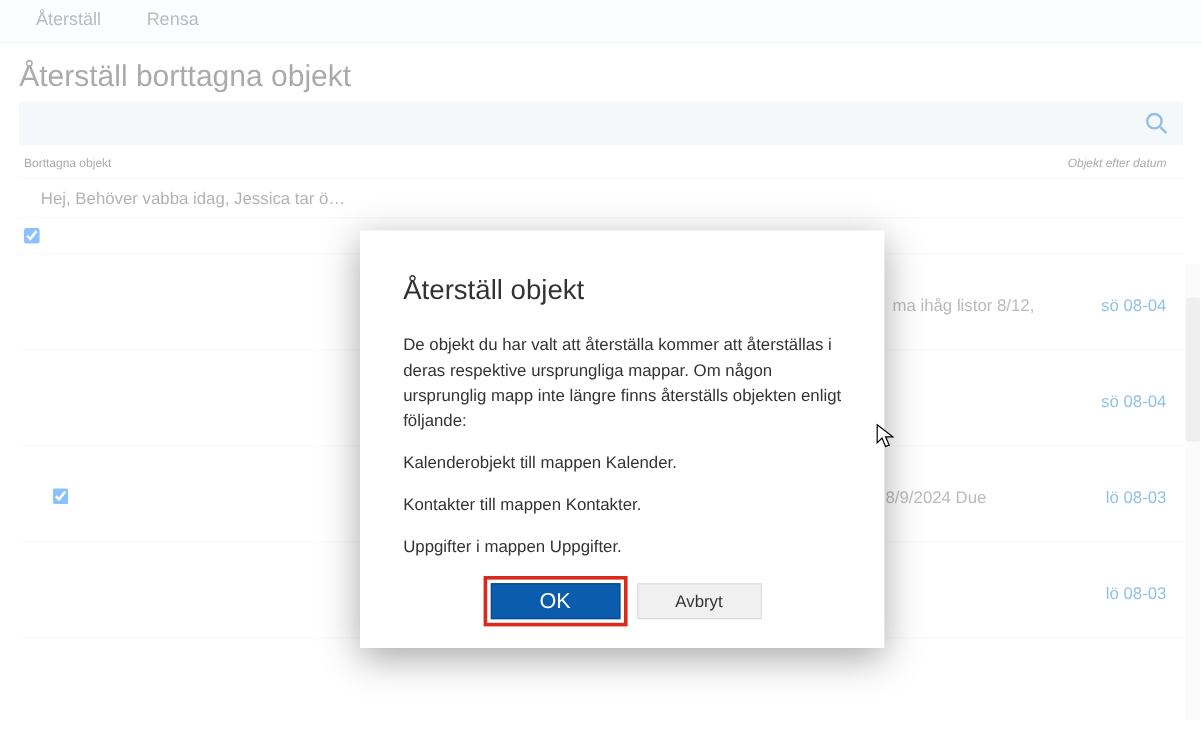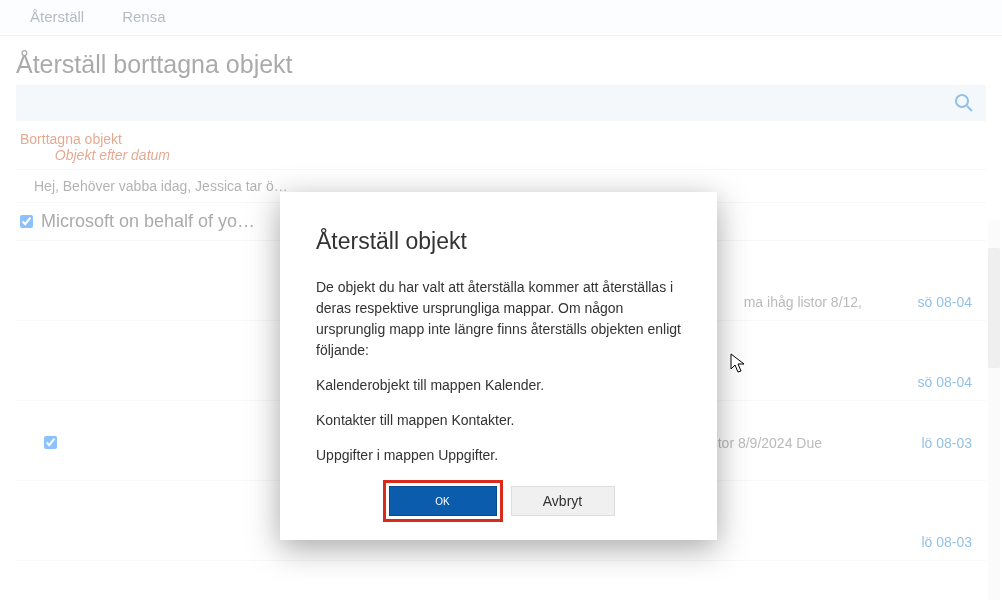--- a/index.html
+++ b/index.html
@@ -50,54 +50,53 @@
       height: 36px;
       display: flex;
       align-items: center;
       justify-content: flex-end;
       padding-right: 12px;
     }
     .search-icon svg { display: block; }
     .headers {
       display: flex;
       padding: 10px 4px 6px 4px;
-      font-size: 14px;
-      color: #c2410c;
+      font-size: 10px;
+      color: #404040;
       border-bottom: 1px solid #eee;
-      flex-direction: column;
     }
     .headers .col-left { flex: 1; }
     .headers .col-right { width: 160px; text-align: right; padding-right: 10px; font-style: italic; }
     .row-preview {
       padding: 8px 4px 8px 18px;
       font-size: 14px;
       color: #555;
       border-bottom: 1px solid #f0f0f0;
     }
     .row-group {
       display: flex;
       align-items: center;
       padding: 8px 4px;
       border-bottom: 1px solid #f0f0f0;
     }
     .row-group input[type=checkbox] { margin-right: 8px; }
     .row-group .group-label { font-size: 18px; color: #444; }
     .item-row {
       display: flex;
-      align-items: flex-end;
+      align-items: center;
       padding: 10px 4px 10px 28px;
       border-bottom: 1px solid #f2f2f2;
       min-height: 80px;
     }
     .item-row input[type=checkbox] { margin-right:10px; margin-top:4px;}
     .item-row .body { flex: 1; font-size:14px; color:#666; padding-top:4px; padding-right:20px; }
     .item-row .date { width: 100px; text-align:right; color:#0b73c7; font-size:14px; padding-right:10px; padding-top:4px;}
     .modal {
       position: absolute;
-      left: 280px;
+      left: 300px;
       top: 192px;
       width: 437px;
       background: #fff;
       box-shadow: 0 8px 30px rgba(0,0,0,0.35);
       z-index: 10;
       padding: 36px 36px 18px 36px;
     }
     .modal-title {
       font-size: 23px;
       font-weight: 400;
@@ -119,21 +118,21 @@
     .ok-wrapper {
       border: 3px solid #d92a1c;
       padding: 3px;
     }
     .btn-ok {
       background: #0b5cad;
       color: #fff;
       border: 1px solid #094a8c;
       width: 108px;
       height: 30px;
-      font-size: 10px;
+      font-size: 18px;
       cursor: pointer;
     }
     .btn-cancel {
       background: #f0f0f0;
       color: #333;
       border: 1px solid #ddd;
       width: 104px;
       height: 30px;
       font-size: 14px;
       cursor: pointer;
@@ -187,21 +186,20 @@
 
   <div class="headers">
     <div class="col-left">Borttagna objekt</div>
     <div class="col-right">Objekt efter datum</div>
   </div>
 
   <div class="row-preview">Hej, Behöver vabba idag, Jessica tar ö…</div>
 
   <div class="row-group">
     <input type="checkbox" checked="" style="">
-    <span class="group-label">Microsoft on behalf of yo…</span>
   </div>
 
   <div class="item-row">
     <div class="body" style="text-align:right;">ma ihåg listor 8/12,</div>
     <div class="date">sö 08-04</div>
   </div>
   <div class="item-row">
     <div class="body"></div>
     <div class="date">sö 08-04</div>
   </div>

